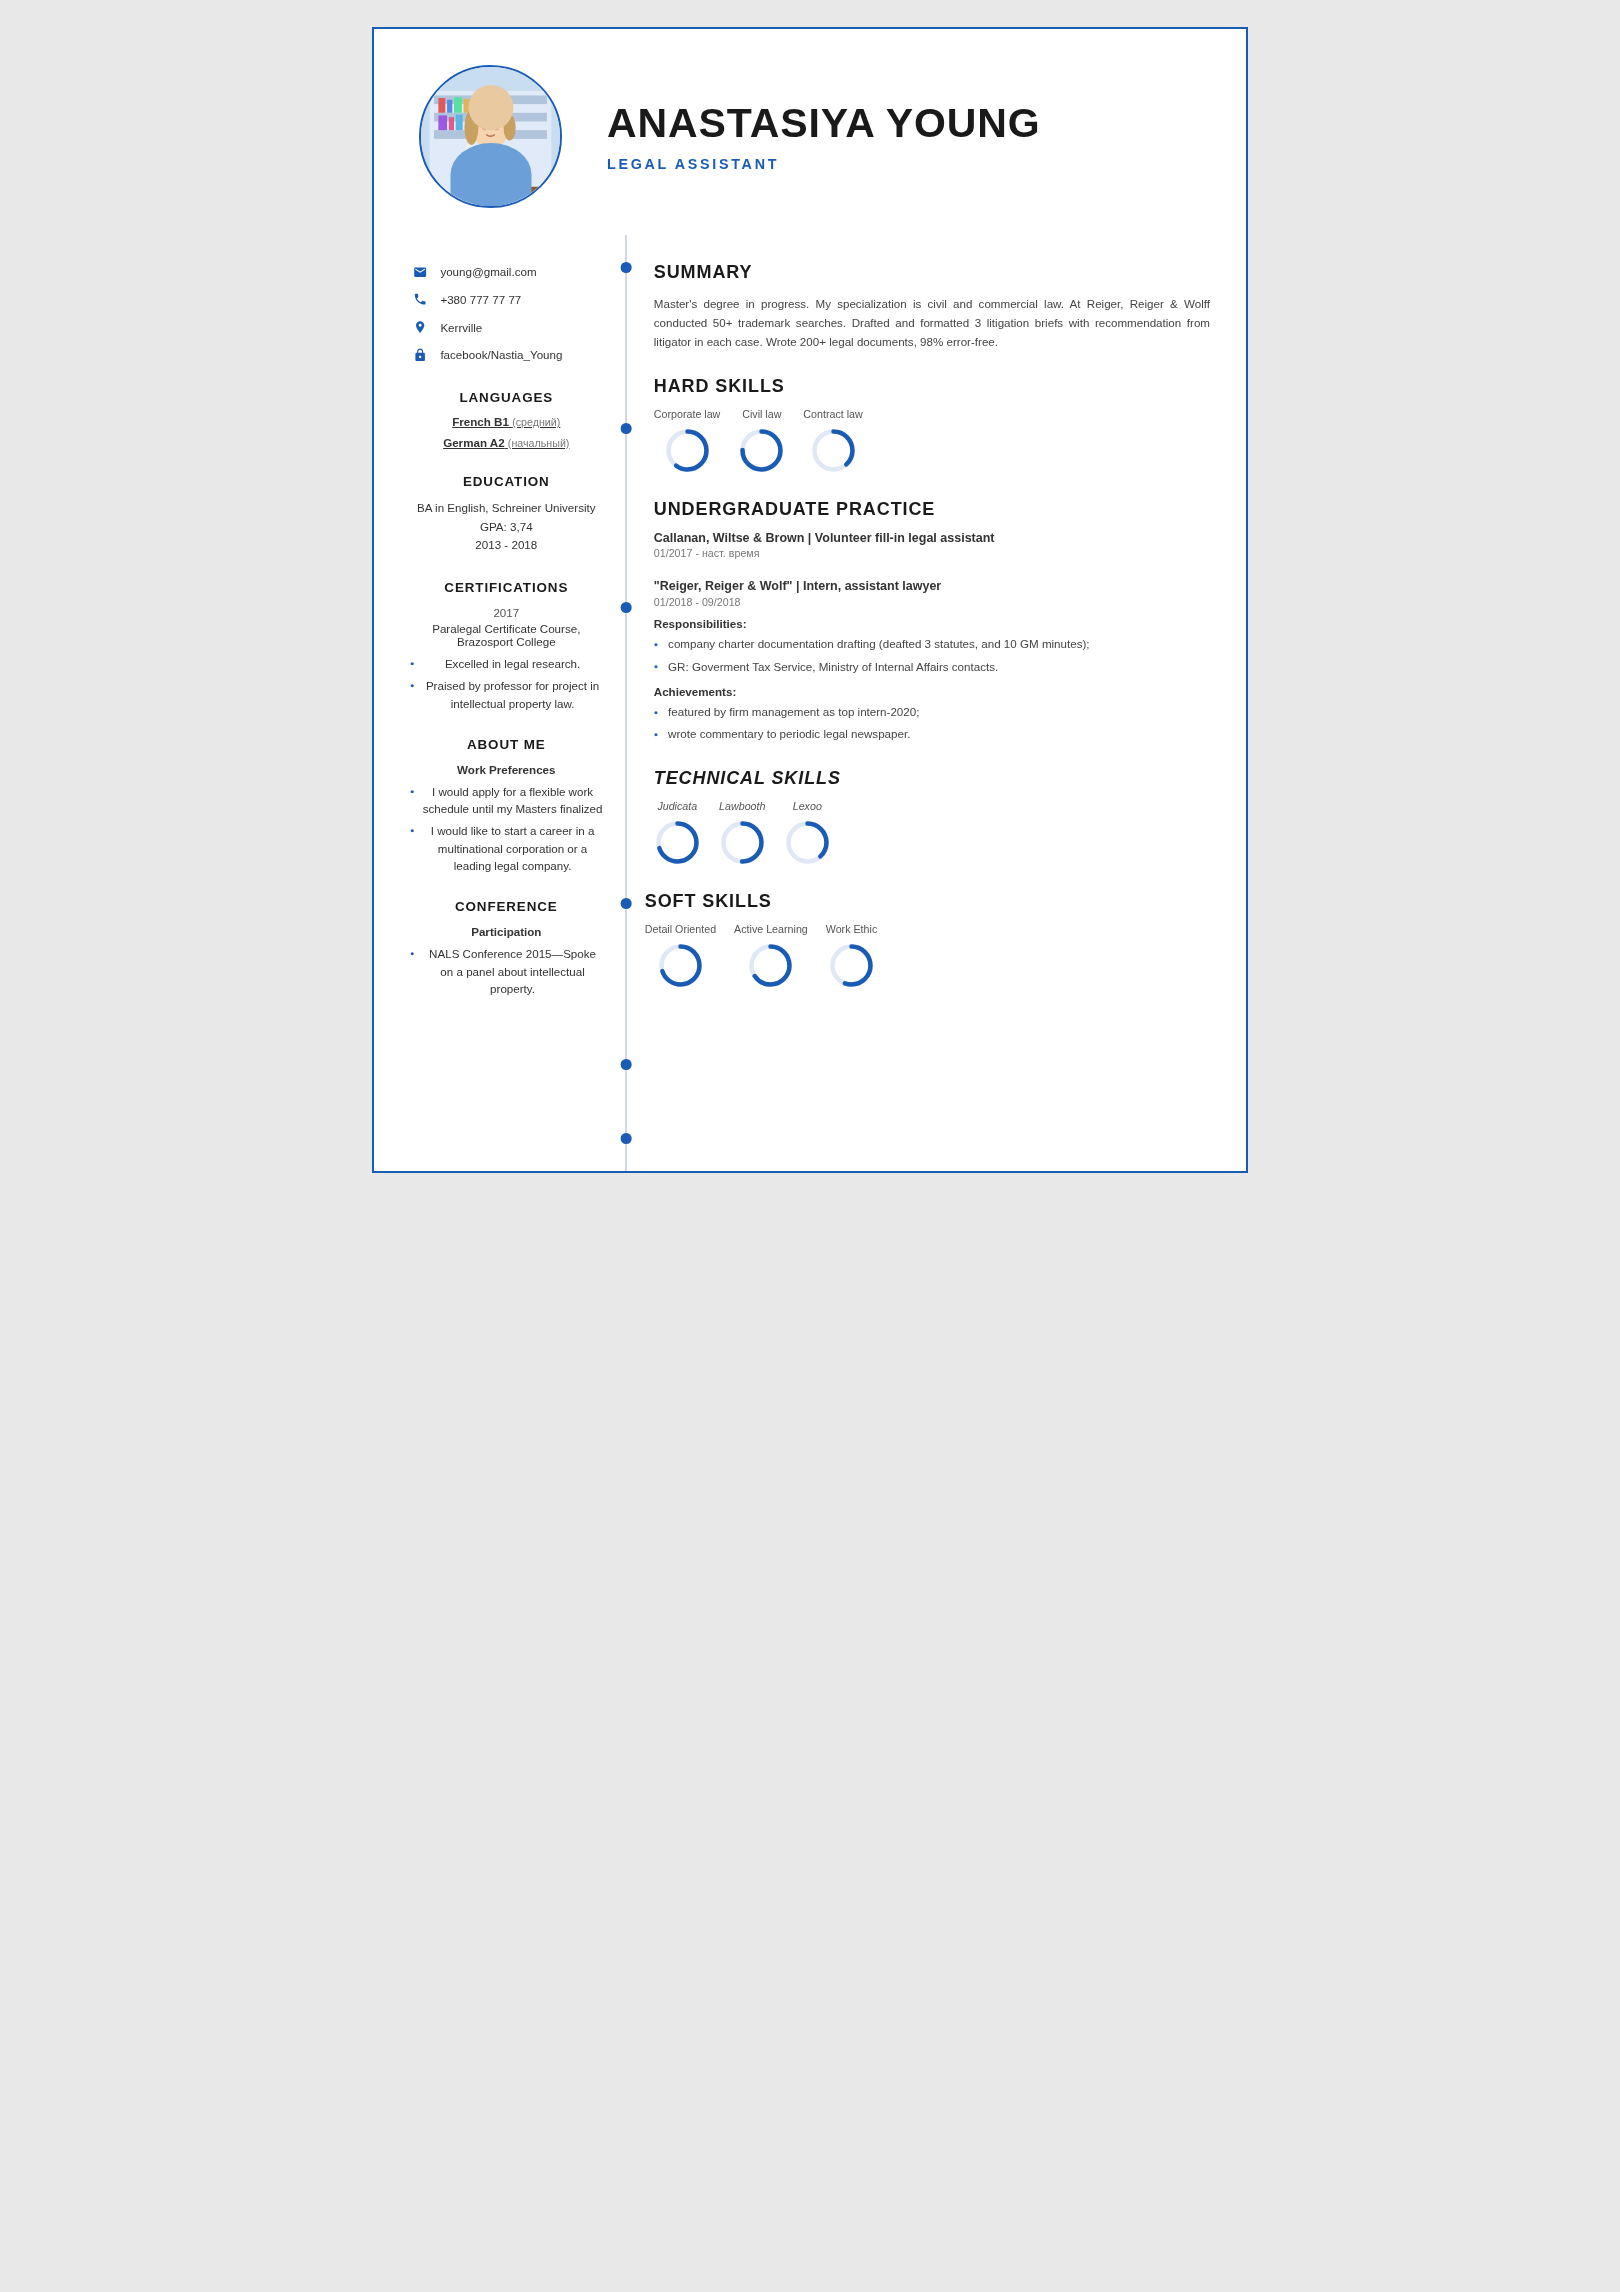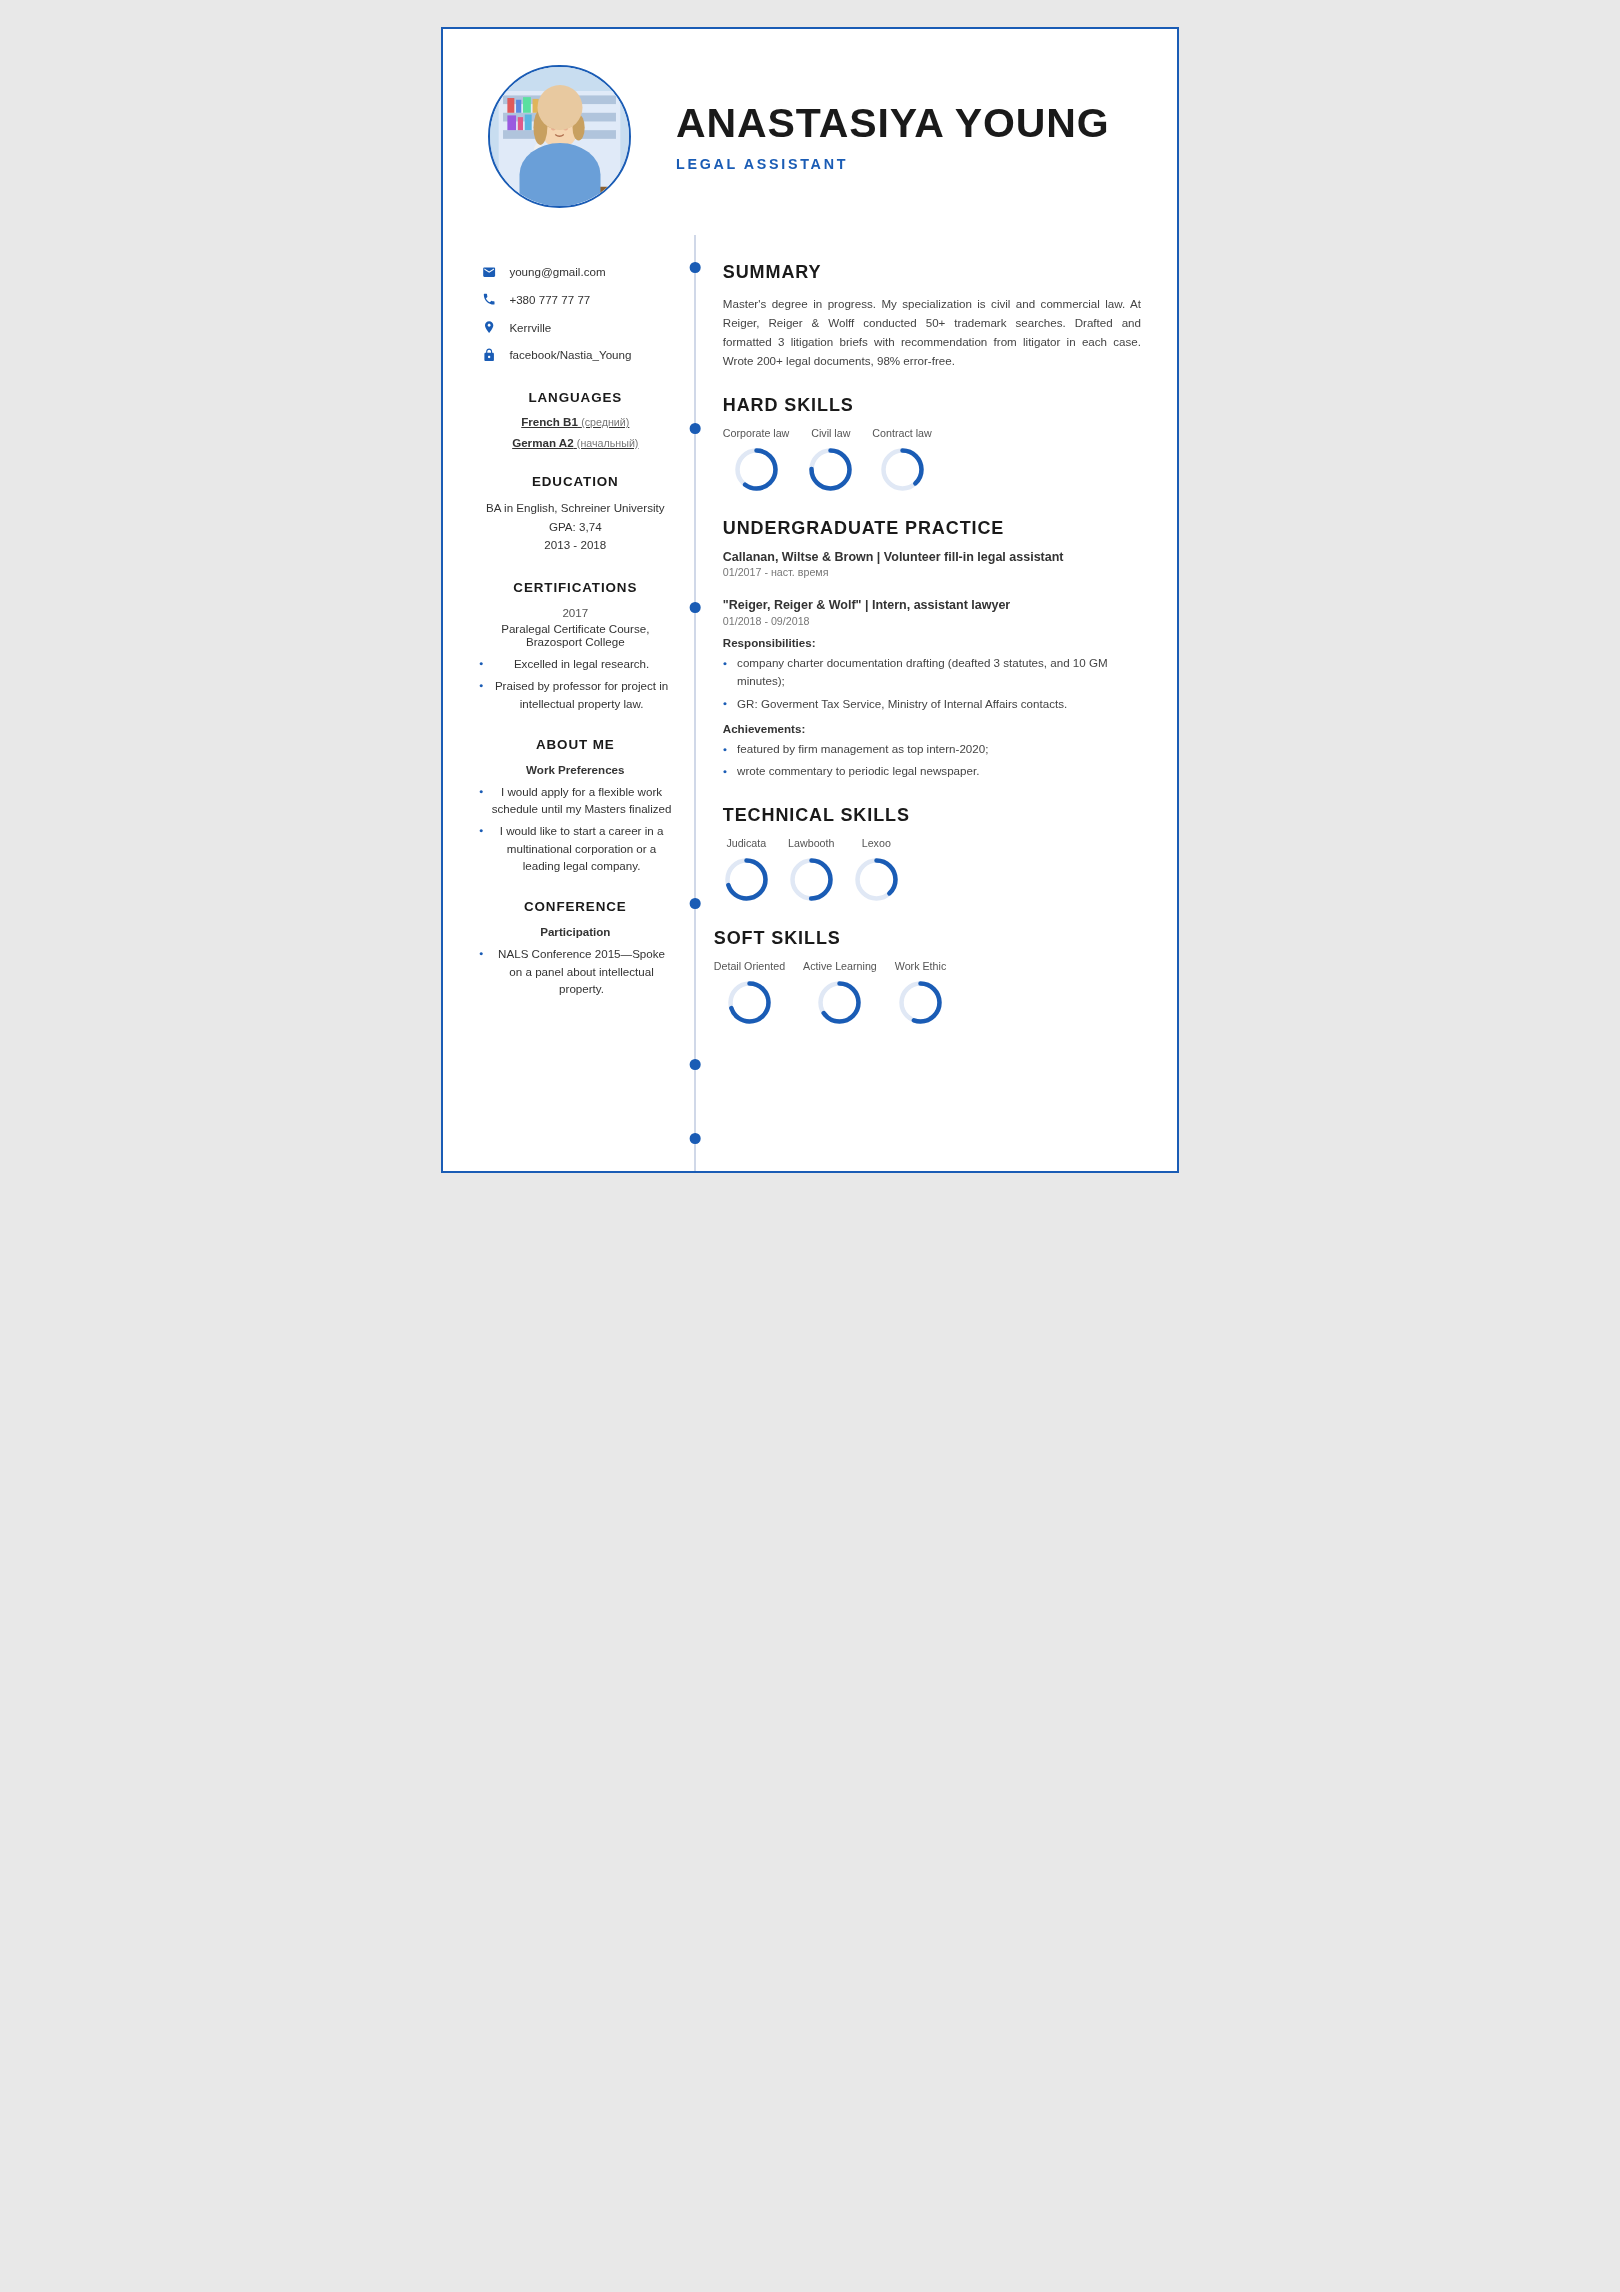--- a/index.html
+++ b/index.html
@@ -7,21 +7,21 @@
       font-family: 'Arial', sans-serif;
       background: #e8e8e8;
       display: flex;
       justify-content: center;
       align-items: flex-start;
       padding: 27px;
       min-height: 100vh;
     }
     .resume {
       background: #fff;
-      width: 738px;
+      width: 876px;
       min-height: 1146px;
       border: 2.7px solid #1a5cb5;
       display: flex;
       flex-direction: column;
       position: relative;
     }
     
     .header {
       display: flex;
       align-items: center;
@@ -507,21 +507,21 @@
             <li>GR: Goverment Tax Service, Ministry of Internal Affairs contacts.</li>
           </ul>
           <div class="practice-subtitle" style="margin-top:9px;">Achievements:</div>
           <ul class="right-bullet">
             <li>featured by firm management as top intern-2020;</li>
             <li>wrote commentary to periodic legal newspaper.</li>
           </ul>
         </div>
       </div>
 
-      <div class="right-section" style="padding-left:27px;">
+      <div class="right-section" style="padding-left:27px;font-style:italic;">
         <h2>TECHNICAL SKILLS</h2>
         <div class="skills-grid">
           <div class="skill-item">
             <span class="skill-label">Judicata</span>
             <svg class="skill-circle" viewBox="0 0 52 52">
               <circle cx="26" cy="26" r="21" stroke="#e0e8f5" stroke-width="5" fill="none"></circle>
               <circle cx="26" cy="26" r="21" stroke="#1a5cb5" stroke-width="5" fill="none" stroke-dasharray="92 40" stroke-dashoffset="0" stroke-linecap="round" transform="rotate(-90 26 26)"></circle>
             </svg>
           </div>
           <div class="skill-item">

